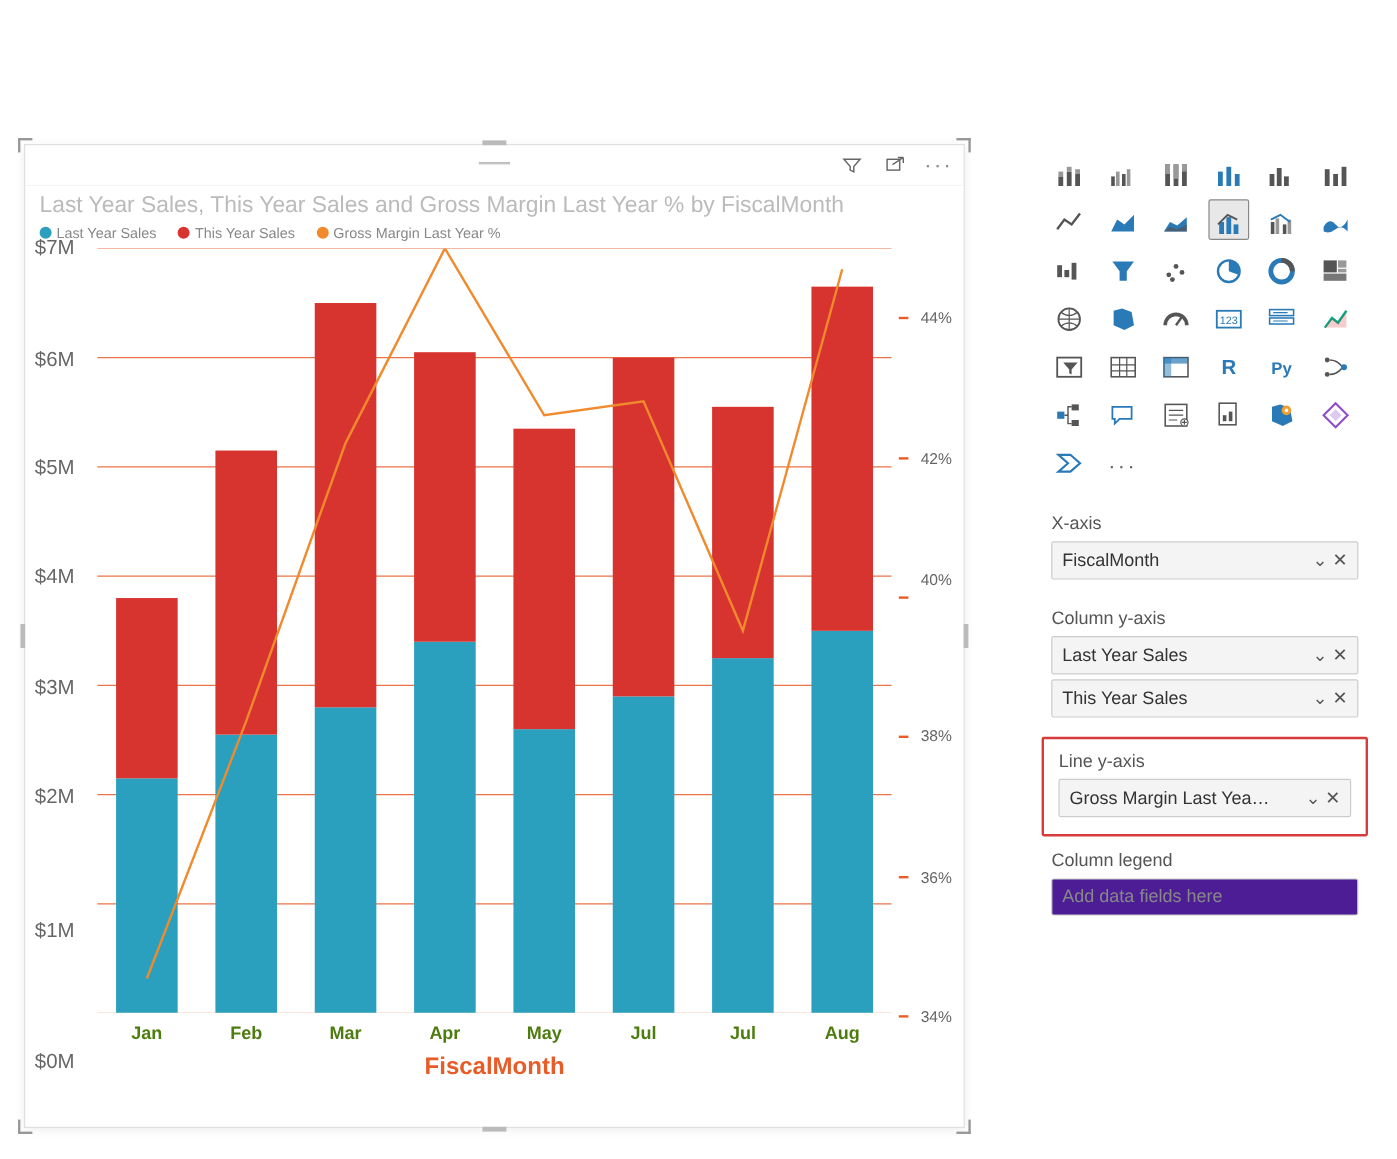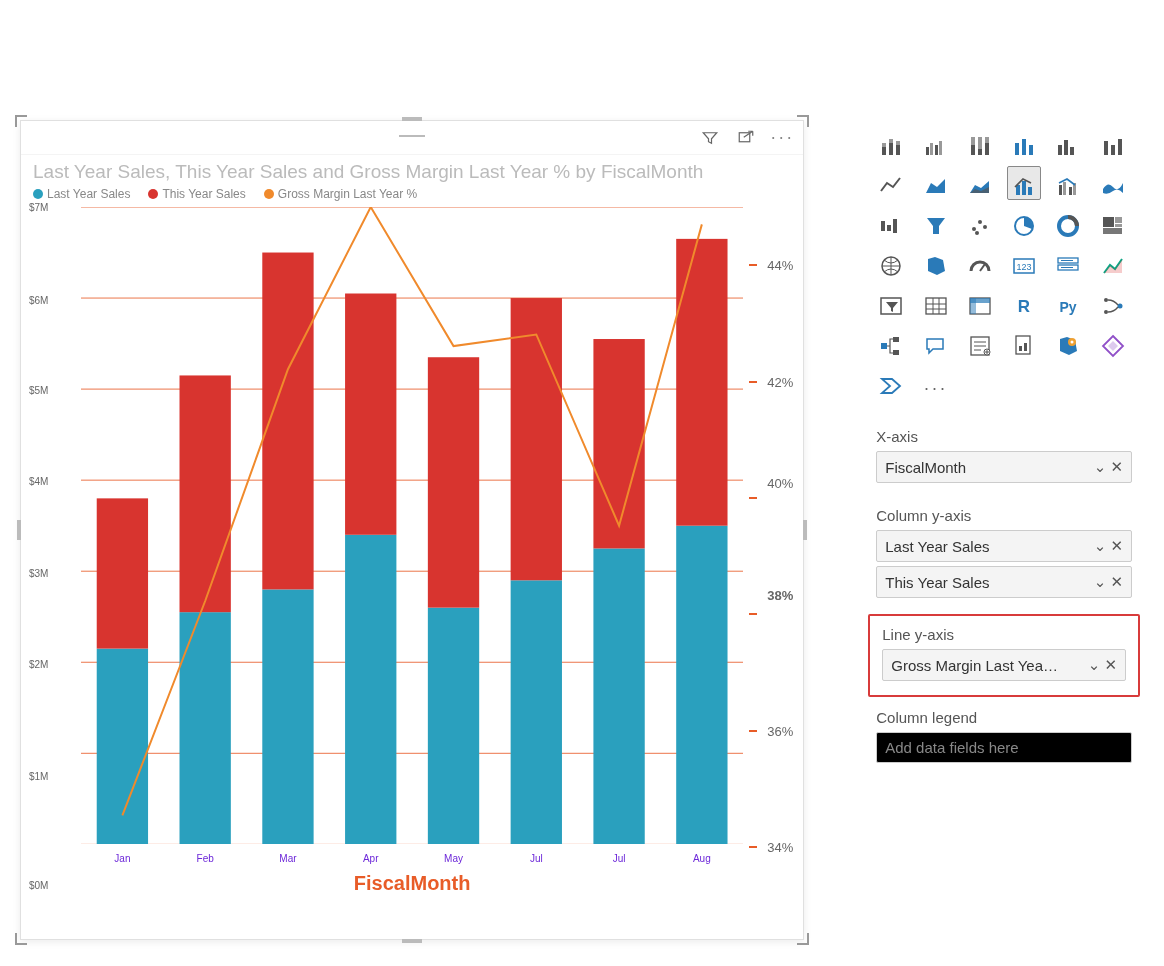--- a/index.html
+++ b/index.html
@@ -39,43 +39,43 @@
 .hicon{width:18px;height:18px;display:flex;align-items:center;justify-content:center;color:#666;}
 
 .chart-title{font-size:19px;color:#bbb;padding:6px 12px 2px 12px;}
 .legend{display:flex;gap:18px;padding:2px 12px 6px 12px;font-size:12px;color:#888;}
 .legend-item{display:flex;align-items:center;gap:4px;}
 .swatch{width:10px;height:10px;border-radius:50%;}
 
 .plot-wrap{position:relative;margin:0 60px 0 60px;height:640px;}
 .plot-svg{position:absolute;inset:0;}
 
-.ylabel{position:absolute;left:-52px;font-size:10px;color:#666;transform:translateY(-50%);}
+.ylabel{position:absolute;left:-52px;font-size:17px;color:#666;transform:translateY(-50%);}
 .y2label{position:absolute;right:-50px;font-size:13px;color:#666;transform:translateY(-50%);}
 .y2tick{position:absolute;right:-14px;width:8px;height:2px;background:#e85c28;transform:translateY(-1px);}
-.xlabel-row{display:flex;justify-content:space-around;margin:6px 60px 0 60px;font-size:10px;font-weight:400;color:#6d28d9;}
+.xlabel-row{display:flex;justify-content:space-around;margin:6px 60px 0 60px;font-size:15px;font-weight:700;color:#4d7c0f;}
 .xlabel-row span{flex:1;text-align:center;}
 .xaxis-title{text-align:center;font-size:20px;font-weight:700;color:#e85c28;margin-top:8px;}
 
 
 .side{width:280px;margin-top:100px;}
 .viz-grid{display:grid;grid-template-columns:repeat(6,1fr);gap:6px;padding:6px 10px;}
 .viz-icon{width:34px;height:34px;display:flex;align-items:flex-end;justify-content:center;border:1px solid transparent;border-radius:2px;}
 .viz-icon.selected{border:1px solid #888;background:#e8e8e8;}
 .viz-icon svg{width:26px;height:26px;}
 .viz-ellipsis{color:#666;font-size:18px;letter-spacing:2px;}
 
 .field-sections{margin-top:12px;}
 .field-section{padding:10px 12px;}
 .field-section-label{font-size:15px;color:#555;margin-bottom:6px;}
 .field-well{
   border:1px solid #ccc;background:#f4f4f4;padding:6px 8px;border-radius:2px;
   display:flex;align-items:center;justify-content:space-between;font-size:15px;color:#333;margin-bottom:4px;
 }
-.field-well.empty{background:#000000;color:#888;}
+.field-well.empty{background:#4c1d95;color:#888;}
 .field-well .well-actions{display:flex;gap:4px;color:#555;}
 .highlighted{border:2px solid #d83b3b;border-radius:2px;padding:4px 6px;margin:2px 4px;}
 .highlighted .field-section{padding:6px 6px;}
 </style>
 </head>
 <body>
 
 <div class="app">
 
   <div class="chart-panel">
@@ -157,21 +157,21 @@
           <div class="ylabel" style="top: 274.286px;">$4M</div>
           <div class="ylabel" style="top: 182.857px;">$5M</div>
           <div class="ylabel" style="top: 93px;">$6M</div>
           <div class="ylabel" style="top: 0px;">$7M</div>
         </div>
       <div id="y2labels">
           <div class="y2label" style="top: 640px;">34%</div>
           <div class="y2tick" style="top: 640px;"></div>
           <div class="y2label" style="top: 523.636px;">36%</div>
           <div class="y2tick" style="top: 523.636px;"></div>
-          <div class="y2label" style="top: 388px; font-weight: bold;">38%</div>
+          <div class="y2label" style="top: 406px;">38%</div>
           <div class="y2tick" style="top: 407.273px;"></div>
           <div class="y2label" style="top: 276px;">40%</div>
           <div class="y2tick" style="top: 290.909px;"></div>
           <div class="y2label" style="top: 174.545px;">42%</div>
           <div class="y2tick" style="top: 174.545px;"></div>
           <div class="y2label" style="top: 58.1818px;">44%</div>
           <div class="y2tick" style="top: 58.1818px;"></div>
         </div>
     </div>
 

